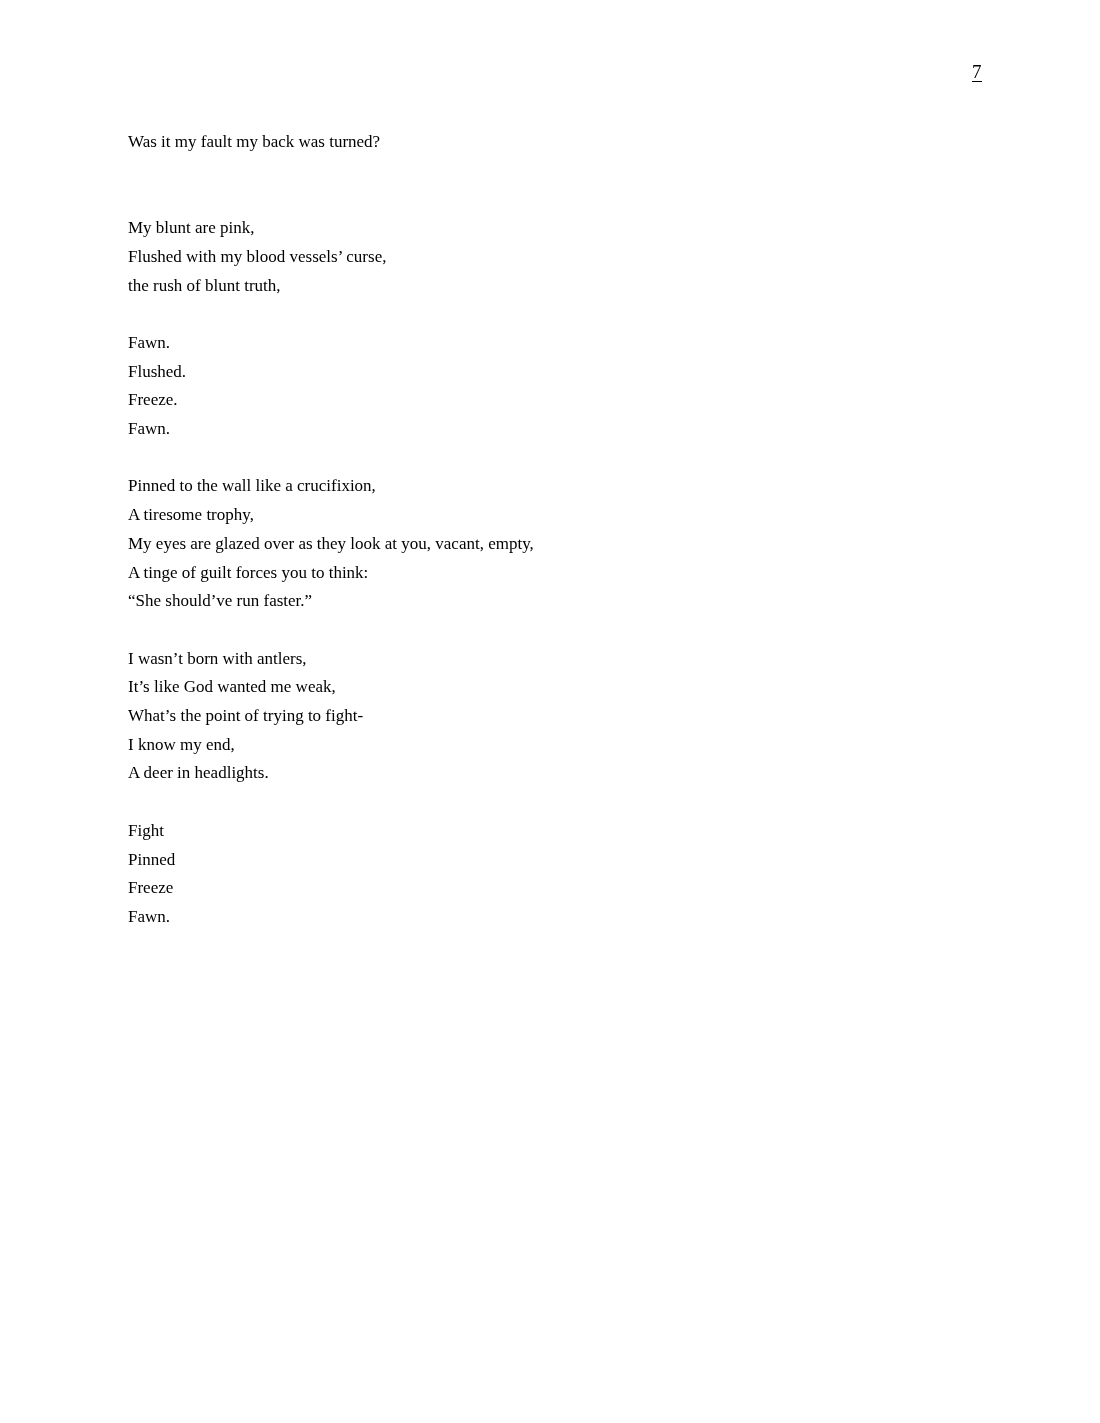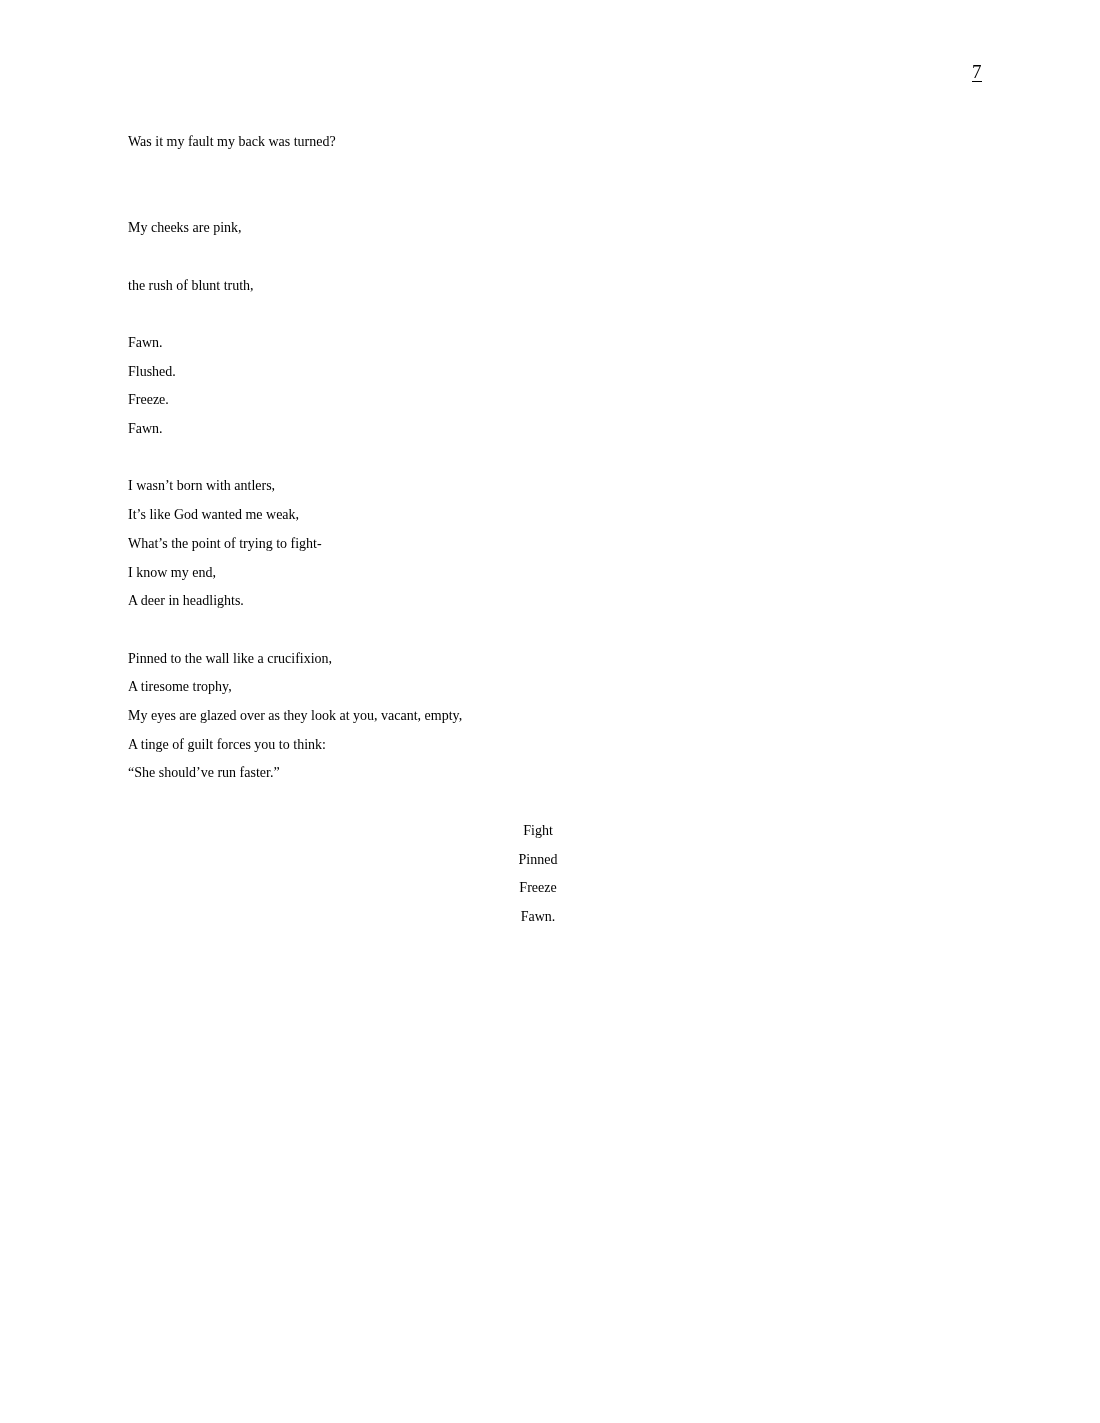--- a/index.html
+++ b/index.html
@@ -31,75 +31,74 @@
     line-height: 1;
     text-decoration: underline;
     text-underline-offset: 3px;
     letter-spacing: 0.5px;
   }
   .body-text {
     position: absolute;
     left: 128px;
     top: 128px;
     width: 820px;
-    font-size: 14px;
+    font-size: 17px;
     line-height: 28.7px;
   }
   .stanza {
     margin: 0 0 28.7px 0;
   }
   .stanza:last-child {
     margin-bottom: 4px;
-    text-align: center;
   }
   .line {
     white-space: pre-wrap;
   }
 </style>
 </head>
 <body>
 
 <div class="page">
 
   <div class="page-number">7</div>
 
   <div class="body-text">
 
     <p class="stanza">
       <span class="line">Was it my fault my back was turned?</span>
     </p>
 
     <p class="stanza">
       <br>
-      <span class="line">My cheeks are pink,</span><br>
-      <br>
+      <span class="line">My blunt are pink,</span><br>
+      <span class="line">Flushed with my blood vessels’ curse,</span><br>
       <span class="line">the rush of blunt truth,</span><br>
     </p>
 
     <p class="stanza">
       <span class="line">Fawn.</span><br>
       <span class="line">Flushed.</span><br>
       <span class="line">Freeze.</span><br>
       <span class="line">Fawn.</span>
     </p>
 
     <p class="stanza">
+      <span class="line">Pinned to the wall like a crucifixion,</span><br>
+      <span class="line">A tiresome trophy,</span><br>
+      <span class="line">My eyes are glazed over as they look at you, vacant, empty,</span><br>
+      <span class="line">A tinge of guilt forces you to think:</span><br>
+      <span class="line">“She should’ve run faster.”</span>
+    </p>
+
+    <p class="stanza">
       <span class="line">I wasn’t born with antlers,</span><br>
       <span class="line">It’s like God wanted me weak,</span><br>
       <span class="line">What’s the point of trying to fight-</span><br>
       <span class="line">I know my end,</span><br>
       <span class="line">A deer in headlights.</span>
-    </p>
-
-    <p class="stanza">
-      <span class="line">Pinned to the wall like a crucifixion,</span><br>
-      <span class="line">A tiresome trophy,</span><br>
-      <span class="line">My eyes are glazed over as they look at you, vacant, empty,</span><br>
-      <span class="line">A tinge of guilt forces you to think:</span><br>
-      <span class="line">“She should’ve run faster.”</span>
     </p>
 
     <p class="stanza">
       <span class="line">Fight</span><br>
       <span class="line">Pinned</span><br>
       <span class="line">Freeze</span><br>
       <span class="line">Fawn.</span>
     </p>
 
   </div>

